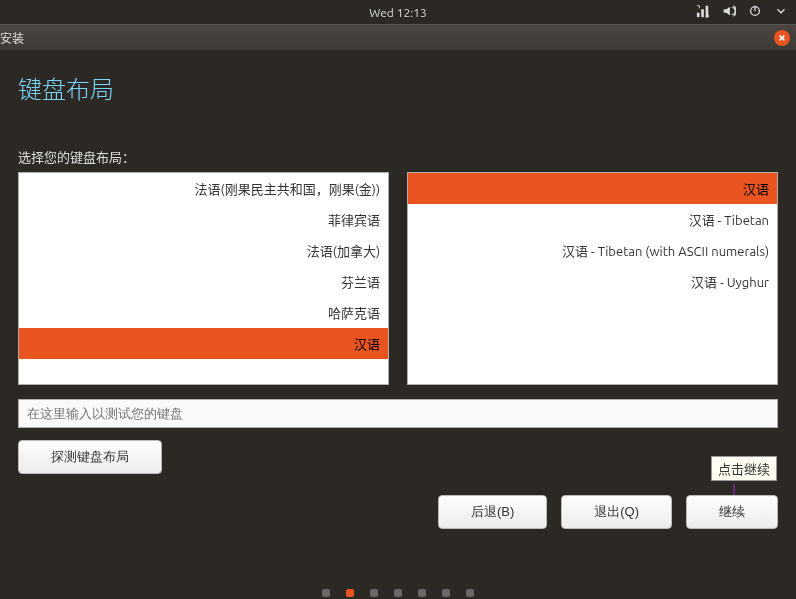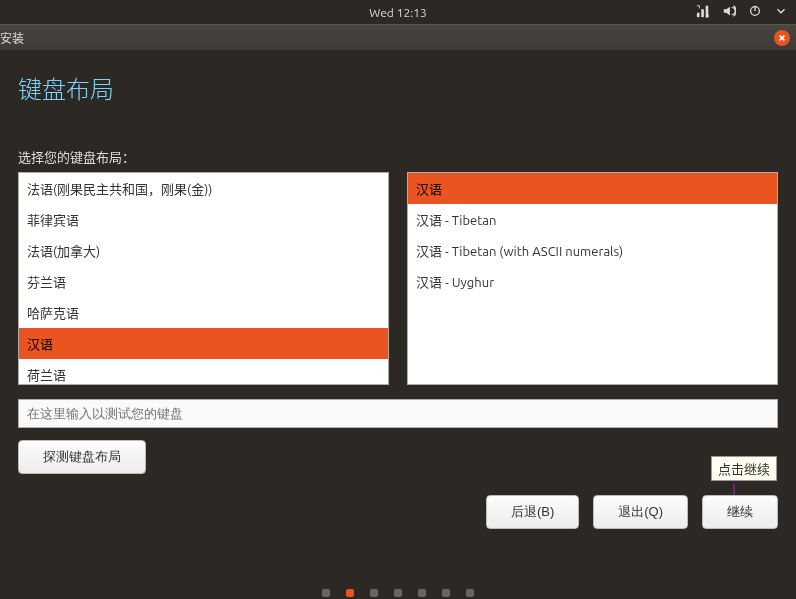--- a/index.html
+++ b/index.html
@@ -64,20 +64,21 @@
       margin-bottom: 42px;
     }
     .prompt {
       color: #ddd;
       font-size: 13px;
       margin-bottom: 6px;
     }
     .lists {
       display: flex;
       gap: 18px;
+      text-align: right;
     }
     .listbox {
       flex: 1;
       background: #fff;
       border: 1px solid #b0aca8;
       height: 213px;
       overflow-y: auto;
       font-size: 13px;
     }
     .listbox-item {
@@ -98,21 +99,21 @@
       background: #fafafa;
       color: #999;
     }
     .detect-row {
       margin-top: 12px;
     }
     .btn {
       background: linear-gradient(#fdfdfd, #ececec);
       border: 1px solid #bdbab7;
       border-radius: 4px;
-      padding: 7px 24px;
+      padding: 7px 32px;
       font-size: 13px;
       color: #333;
       cursor: pointer;
     }
     .footer-btns {
       position: absolute;
       right: 18px;
       bottom: 16px;
       display: flex;
       gap: 14px;
@@ -189,21 +190,20 @@
   <div class="prompt">选择您的键盘布局：</div>
 
   <div class="lists">
     <div class="listbox" id="layout-list">
         <div class="listbox-item">法语(刚果民主共和国，刚果(金))</div>
         <div class="listbox-item">菲律宾语</div>
         <div class="listbox-item">法语(加拿大)</div>
         <div class="listbox-item">芬兰语</div>
         <div class="listbox-item">哈萨克语</div>
         <div class="listbox-item selected">汉语</div>
-        <div class="listbox-item">荷兰语</div>
       </div>
     <div class="listbox" id="variant-list">
         <div class="listbox-item selected">汉语</div>
         <div class="listbox-item">汉语 - Tibetan</div>
         <div class="listbox-item">汉语 - Tibetan (with ASCII numerals)</div>
         <div class="listbox-item">汉语 - Uyghur</div>
       </div>
   </div>
 
   <input class="test-input" placeholder="在这里输入以测试您的键盘" style="">

